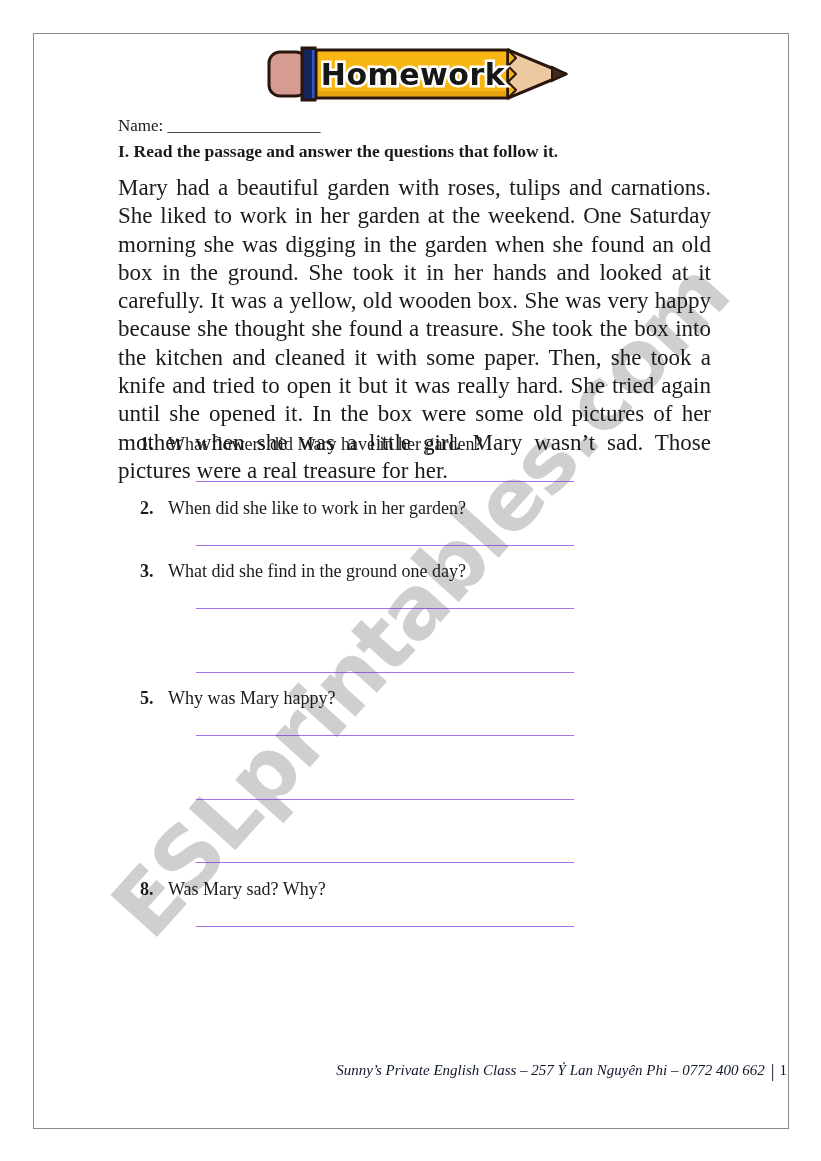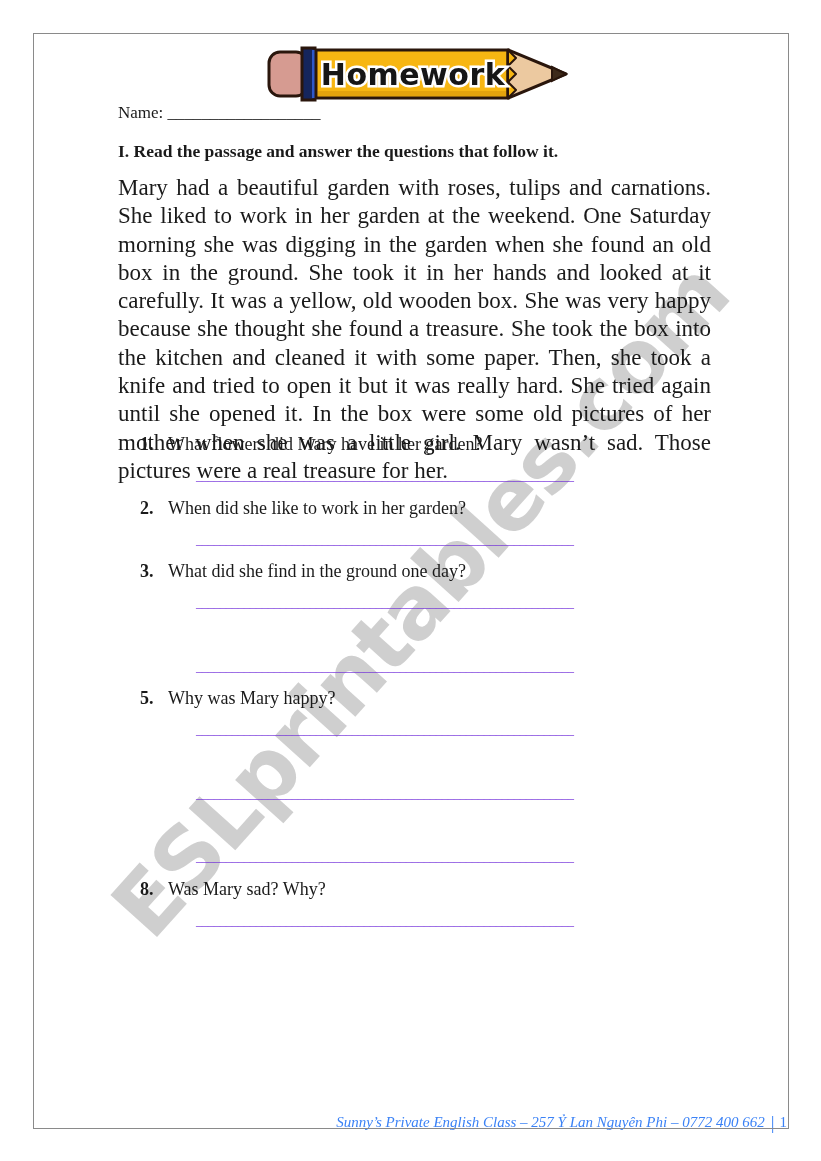--- a/index.html
+++ b/index.html
@@ -49,21 +49,21 @@
     position: absolute;
     left: 264px;
     top: 42px;
     width: 312px;
     height: 64px;
     text-align: center;
   }
   .name-line {
     position: absolute;
     left: 118px;
-    top: 103px;
+    top: 116px;
     font-size: 17px;
     white-space: nowrap;
   }
   .name-line .blank { letter-spacing: 0; }
   .heading {
     position: absolute;
     left: 118px;
     top: 141px;
     width: 600px;
     font-size: 17.5px;
@@ -100,24 +100,24 @@
     font-size: 12px;
     line-height: 20px;
     white-space: nowrap;
     overflow: hidden;
     color: #6d28d9;
     text-align: center;
   }
   .footer {
     position: absolute;
     right: 34px;
-    top: 1112px;
+    top: 1060px;
     font-size: 15px;
     white-space: nowrap;
-    color: #3b82f6;
+    color: #0f172a;
   }
   .footer .f-text { font-style: italic; font-weight: bold; font-weight: normal; font-style: italic; }
   .footer .f-sep {
     display: inline-block;
     margin: 0 5px 0 6px;
     font-size: 19px;
     vertical-align: -2px;
     font-style: normal;
   }
   .footer .f-page { font-style: normal; }

